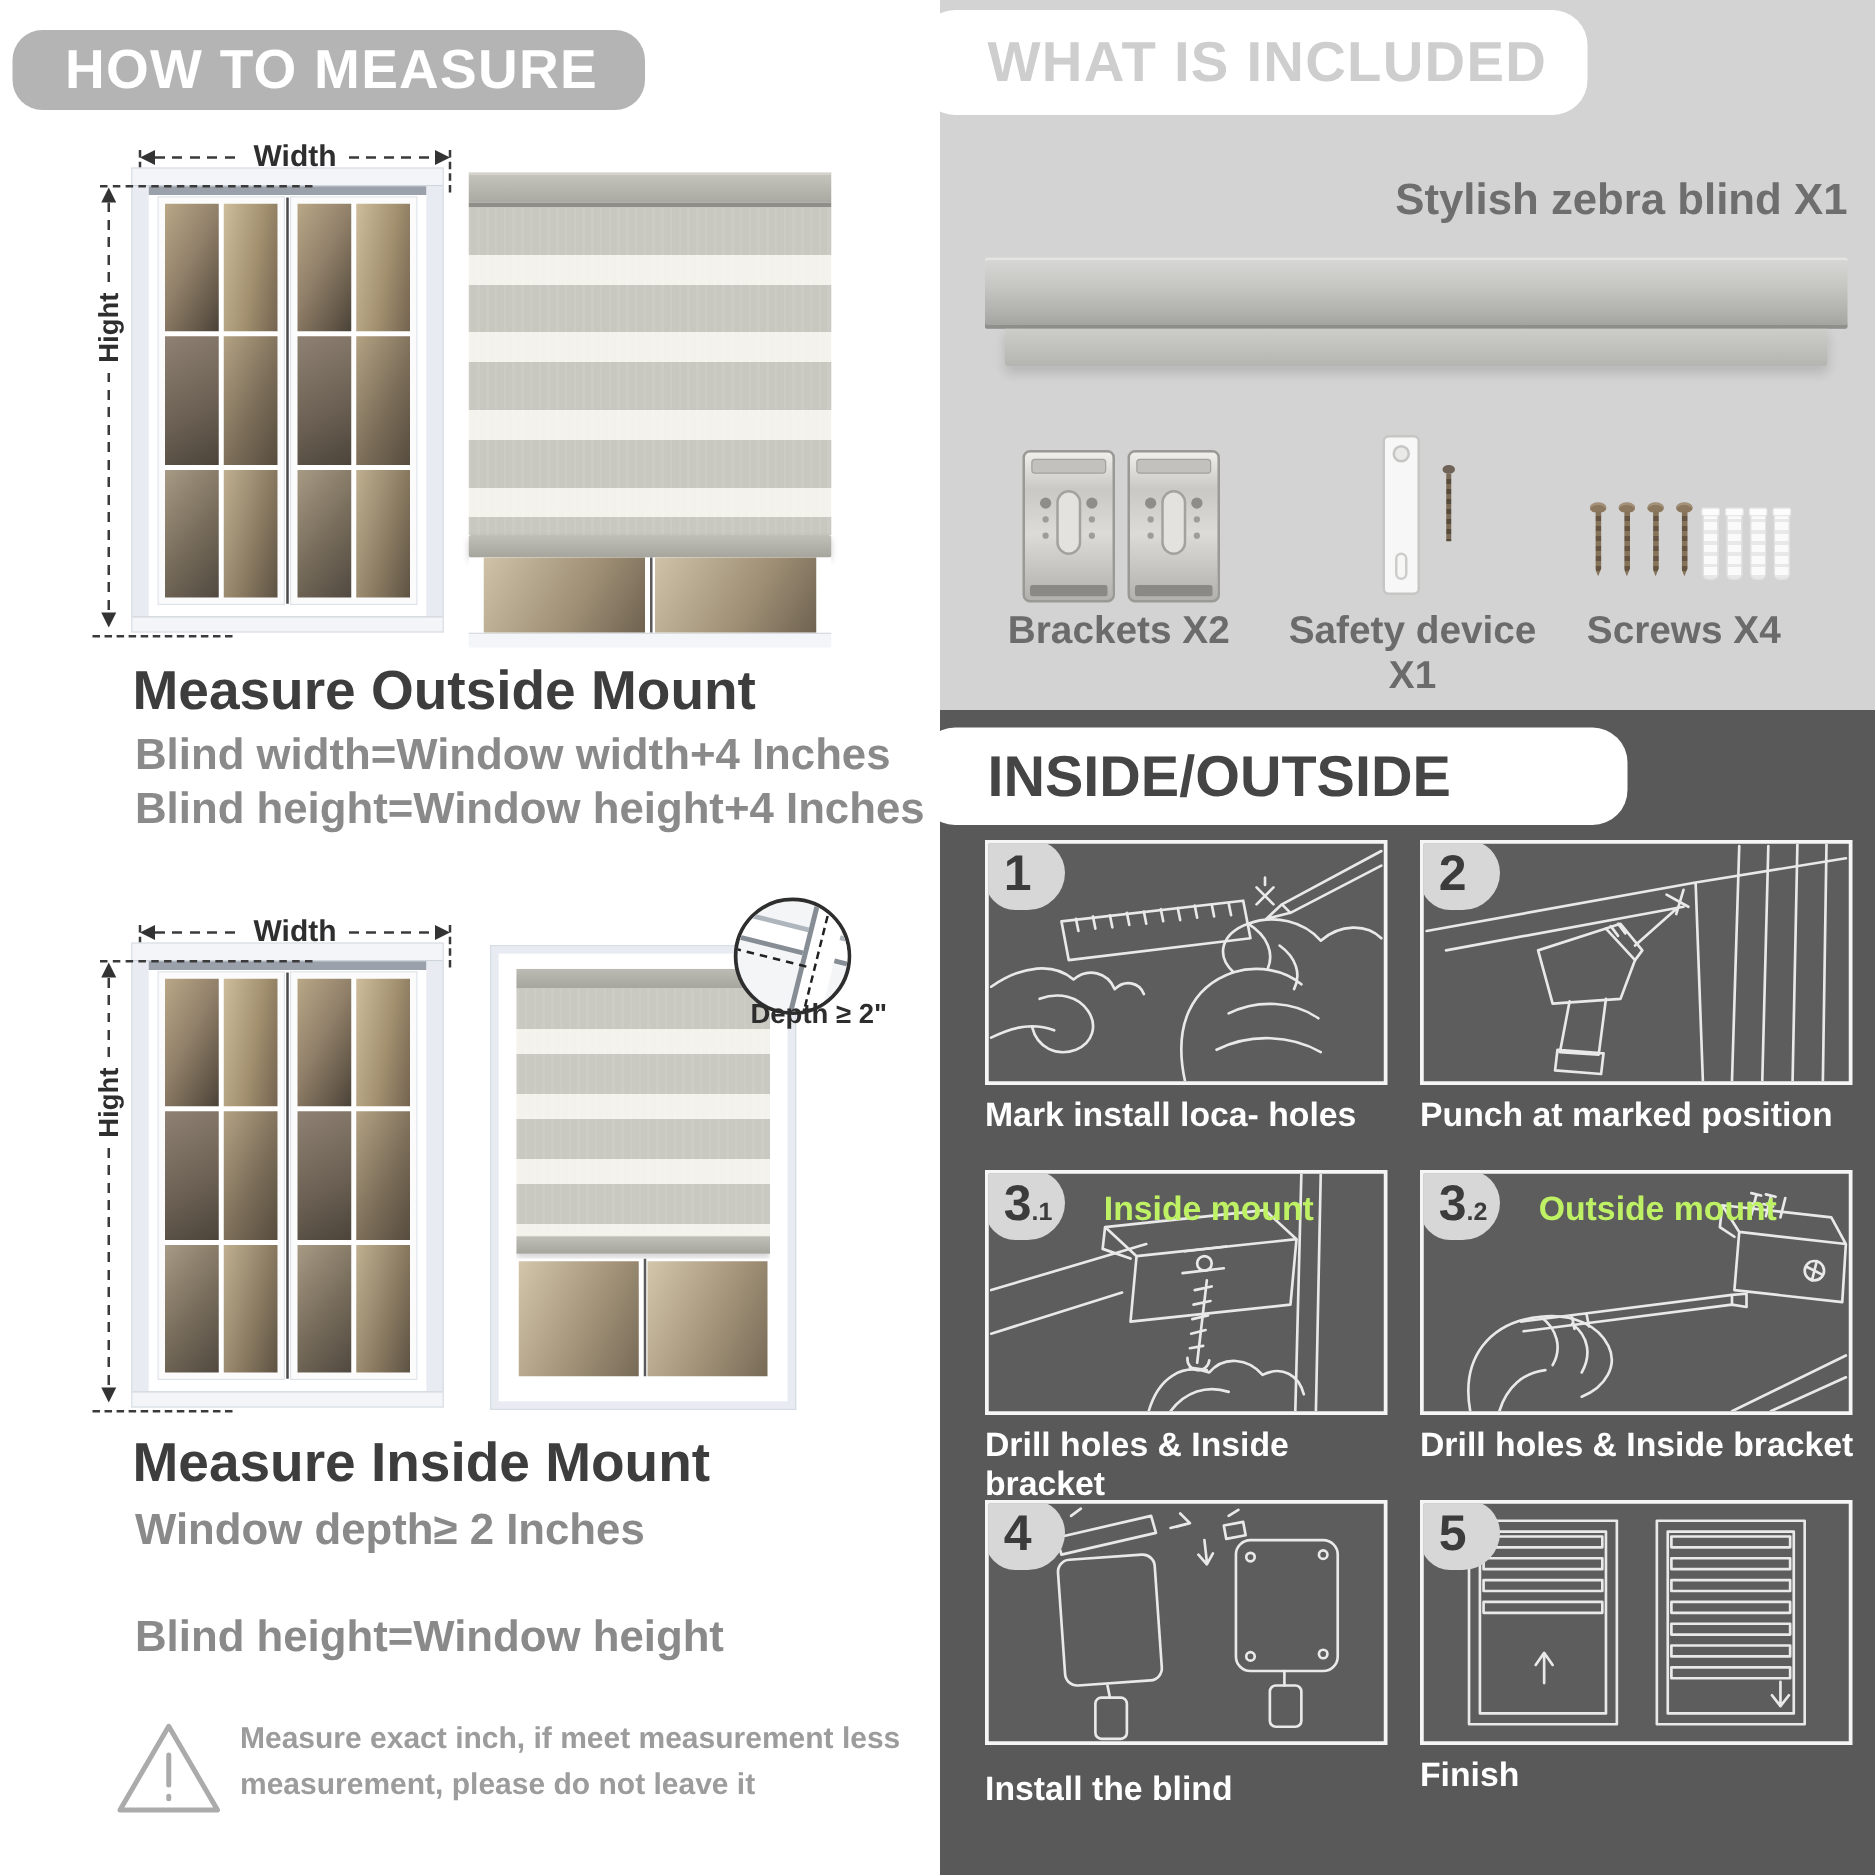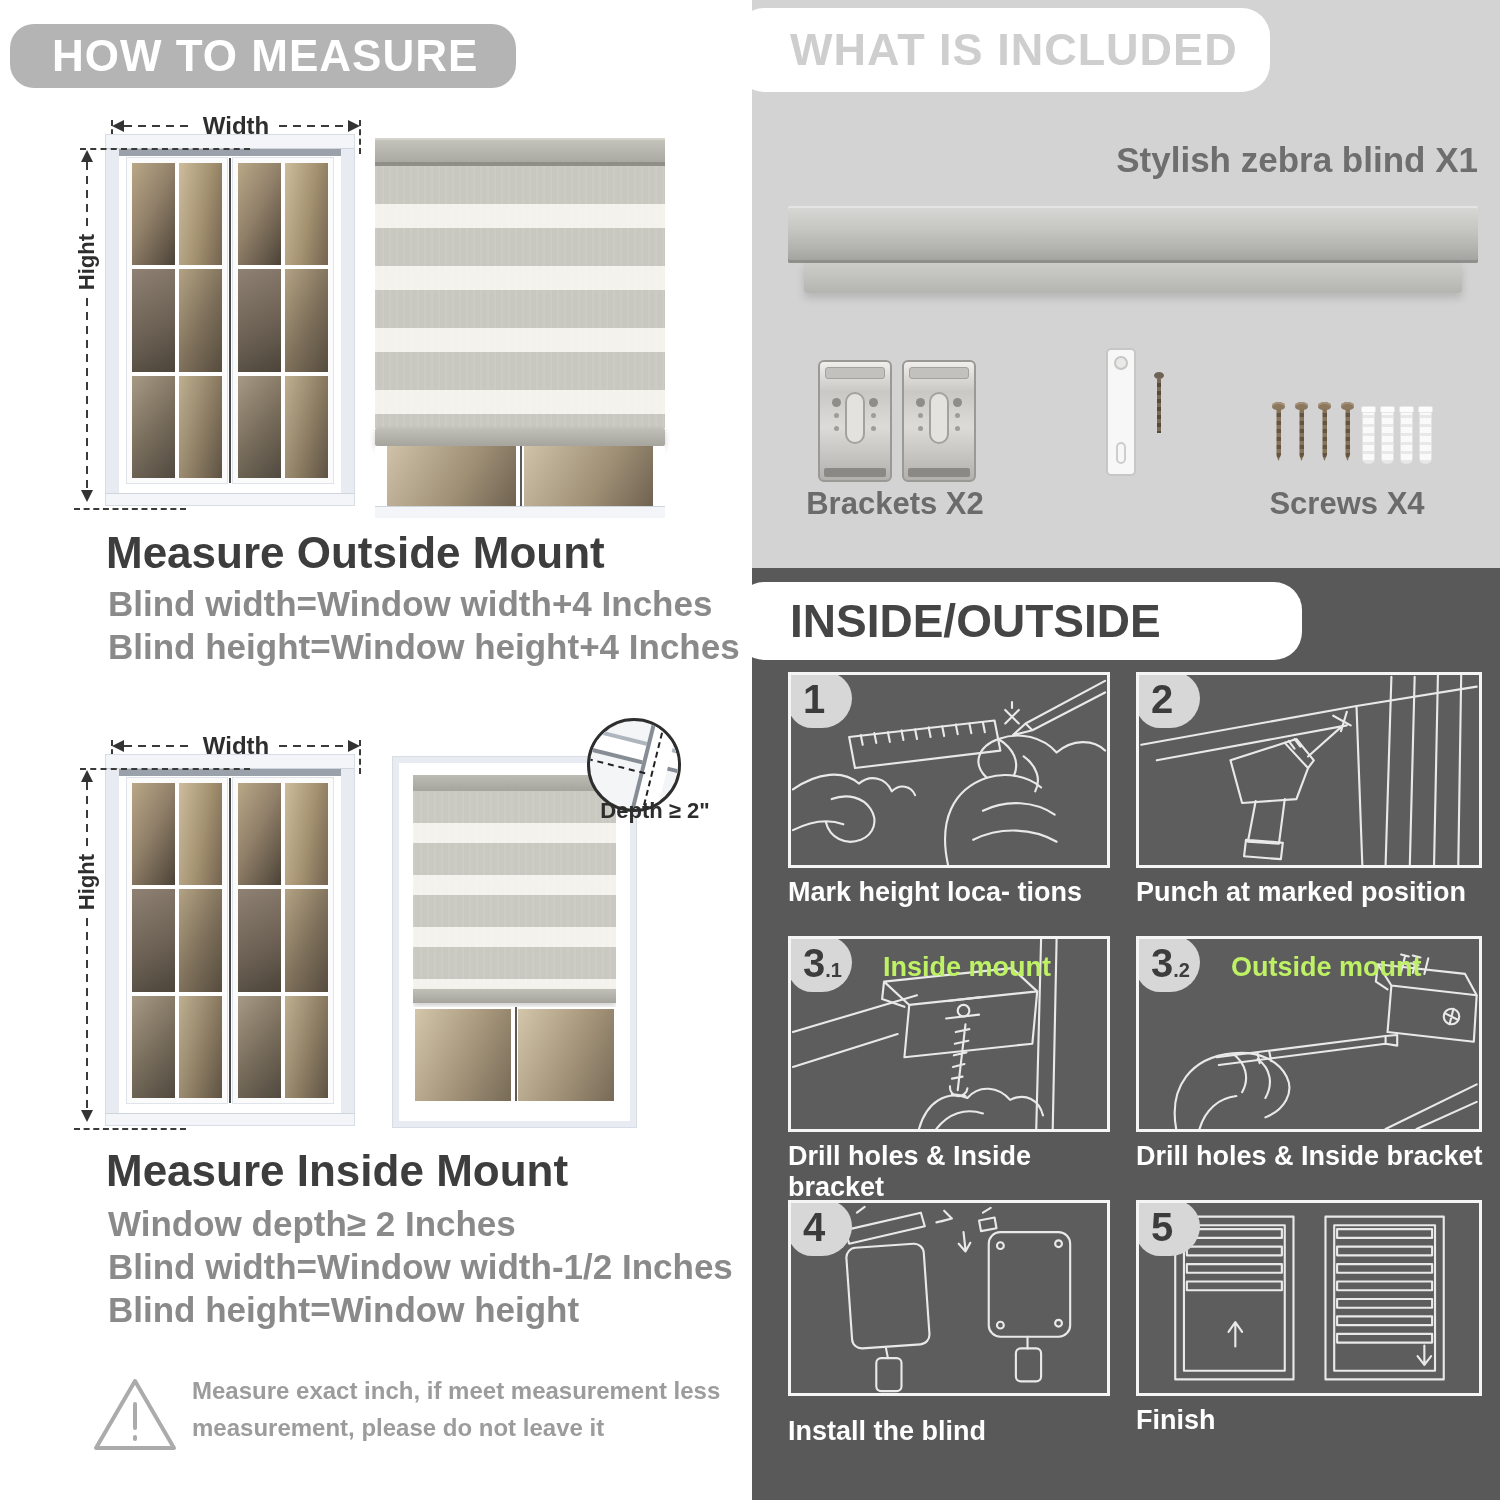--- a/index.html
+++ b/index.html
@@ -280,21 +280,20 @@
   <div class="abs mag" style="left:587px;top:718px">
     <div class="m-band"></div>
       <div class="m-vert"></div>
       <div class="m-dv"></div>
       <div class="m-dh"></div>
   </div>
   <div class="abs depthlbl" style="left:570px;top:798px;width:170px">Depth ≥ 2"</div>
 
   <div class="abs mtitle" style="left:106px;top:1146px">Measure Inside Mount</div>
   <div class="abs mline" style="left:108px;top:1204px">Window depth≥ 2 Inches</div>
-  <div class="abs mline" style="left:108px;top:1247px">Blind width=Window width-1/2 Inches</div>
   <div class="abs mline" style="left:108px;top:1290px">Blind height=Window height</div>
 
   <svg class="abs warnsvg" style="left:90px;top:1374px" width="90" height="84" viewBox="0 0 90 84">
     <path d="M45,7 L84,74 L6,74 Z"></path>
     <path d="M45,30 L45,54"></path>
     <path d="M45,63 L45,65"></path>
   </svg>
   <div class="abs warntext" style="left:192px;top:1372px">
     <div>Measure exact inch, if meet measurement less</div>
     <div>measurement, please do not leave it</div>
@@ -349,38 +348,39 @@
       </div>
   </div>
   <div class="abs anchorrow" style="left:1362px;top:408px">
     <div class="anchor"></div>
       <div class="anchor"></div>
       <div class="anchor"></div>
       <div class="anchor"></div>
   </div>
 
   <div class="abs itemlbl" style="left:795px;top:486px;width:200px">Brackets X2</div>
+  <div class="abs itemlbl" style="left:1010px;top:486px;width:240px">Safety device X1</div>
   <div class="abs itemlbl" style="left:1262px;top:486px;width:170px">Screws X4</div>
 
   <div class="abs h3box">INSIDE/OUTSIDE MOUNT</div>
 
   <div class="abs stepbox" style="left:788px;top:672px;width:322px;height:196px">
     <div class="badge"><span class="num">1</span><span class="sub"></span></div>
     <svg class="art" viewBox="0 0 322 196">
       <path d="M58,64 L208,47 L214,78 L64,96 Z"></path>
       <path d="M70,62 l2,10 M84,60 l2,10 M98,59 l2,10 M112,57 l2,10 M126,56 l2,10 M140,54 l2,10 M154,53 l2,10 M168,51 l2,10 M182,50 l2,10 M196,49 l2,10"></path>
       <path d="M219,36 l14,14 M233,36 l-14,14 M226,28 l0,6"></path>
       <path d="M322,6 L240,50 M322,18 L247,57 M247,57 L227,62 L240,50 Z"></path>
       <path d="M160,196 C150,150 165,118 200,106 C185,92 190,74 212,66 C234,58 258,64 272,80 C288,66 310,66 322,78"></path>
       <path d="M212,66 C228,76 234,90 228,104 M238,84 C252,94 256,108 250,120 M200,106 C220,100 242,104 256,116 M196,140 C220,128 250,130 270,144 M186,170 C214,156 248,158 272,172"></path>
       <path d="M0,118 C26,100 52,98 68,112 C80,102 96,106 102,120 C110,112 122,114 126,124"></path>
       <path d="M40,128 C56,122 72,126 80,138 C88,150 84,164 70,170 C54,176 38,168 34,152 M0,160 C20,150 36,148 52,154"></path>
     </svg>
   </div>
-  <div class="abs caption" style="left:788px;top:877px;width:330px">Mark height loca- tions</div>
+  <div class="abs caption" style="left:788px;top:877px;width:330px">Mark install loca- holes</div>
 
   <div class="abs stepbox" style="left:1136px;top:672px;width:346px;height:196px">
     <div class="badge"><span class="num">2</span><span class="sub"></span></div>
     <svg class="art" viewBox="0 0 346 196">
       <path d="M0,72 L222,32 L228,196 M222,32 L346,12 M16,88 L212,52"></path>
       <path d="M258,2 L252,196 M282,2 L277,196 M306,0 L302,196 M330,0 L327,196"></path>
       <path d="M92,88 L148,70 L172,96 L160,128 L104,132 Z"></path>
       <path d="M118,130 L110,172 L142,174 L148,128 M108,170 L146,173 L144,190 L106,187 Z"></path>
       <path d="M148,70 L160,66 L178,88 L172,96 M152,68 l6,8 M158,66 l6,8"></path>
       <path d="M172,84 L208,52 M198,42 l18,10 M212,38 l-6,20"></path>

